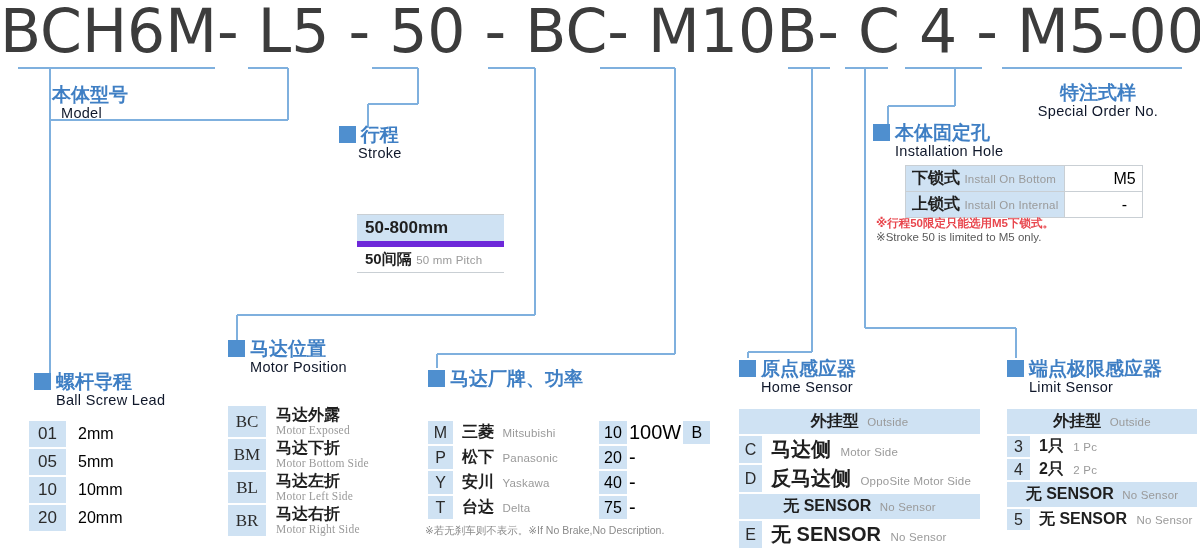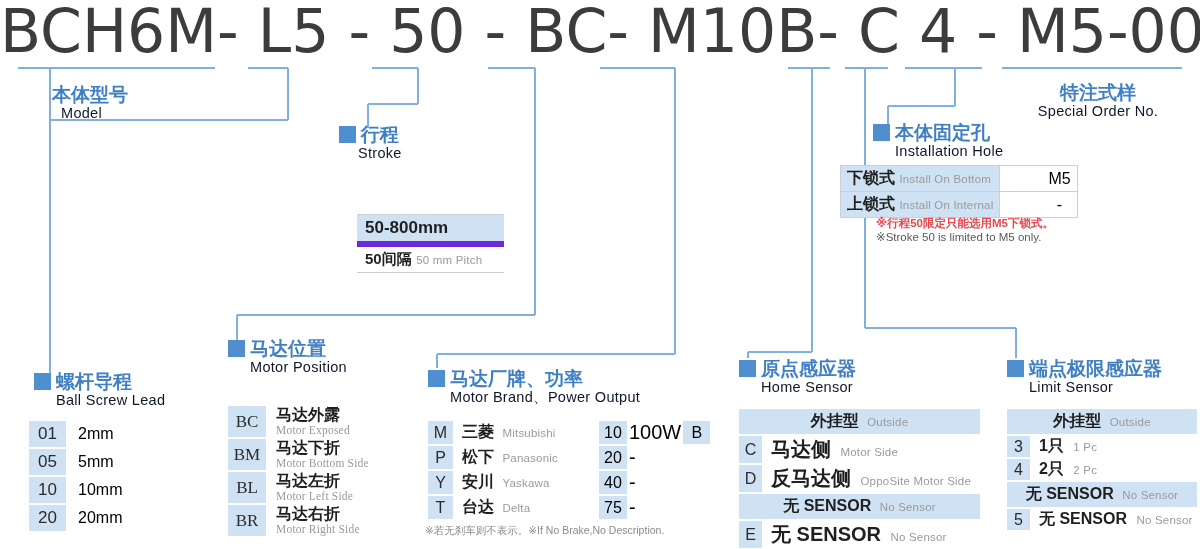--- a/index.html
+++ b/index.html
@@ -56,21 +56,21 @@
   #stroke-table .r1 {
     background: #cfe2f3; border-top: 1px solid #c9cfd4; border-bottom: 6px solid #6d28d9;
     font-size: 17px; font-weight: 700; color: #1f1f1f; padding: 3px 8px; margin-top: 48px;
   }
   #stroke-table .r2 {
     border-bottom: 1px solid #c9cfd4; padding: 3px 8px; white-space: nowrap;
   }
   #stroke-table .r2 .cn { font-size: 15px; }
 
   
-  #inst-table { position: absolute; left: 840px; top: 165px; border-collapse: collapse; }
+  #inst-table { position: absolute; left: 905px; top: 165px; border-collapse: collapse; }
   #inst-table td { border: 1px solid #c9cfd4; padding: 2px 6px; white-space: nowrap; }
   #inst-table td.lbl { background: #cfe2f3; }
   #inst-table td.v { text-align: center; font-size: 16px; width: 76px; background:#fff;padding-left:48px; }
 
   
   #special { position: absolute; left: 1008px; top: 82px; text-align: center; width: 180px; }
   #special .cn-title { font-size: 19px; }
   #special .en-title { margin-left: 0; }
 
   
@@ -287,21 +287,20 @@
         <span class="en">Motor Right Side</span>
       </td>
     </tr>
   </tbody>
     </table>
 
   <div class="sec" style="left:428px; top:368px;">
     <div class="cn-title">
       <span class="sq"></span><span>马达厂牌、功率</span>
     </div>
-    <div class="en-title">Motor Brand、Power Output</div>
   </div>
   <table id="mb-table">
     <tbody>
         <tr>
       <td class="code">M</td>
       <td class="brand">
         <span class="cn">三菱</span>
         <span class="en">Mitsubishi</span>
       </td>
       <td class="pw">10</td>

